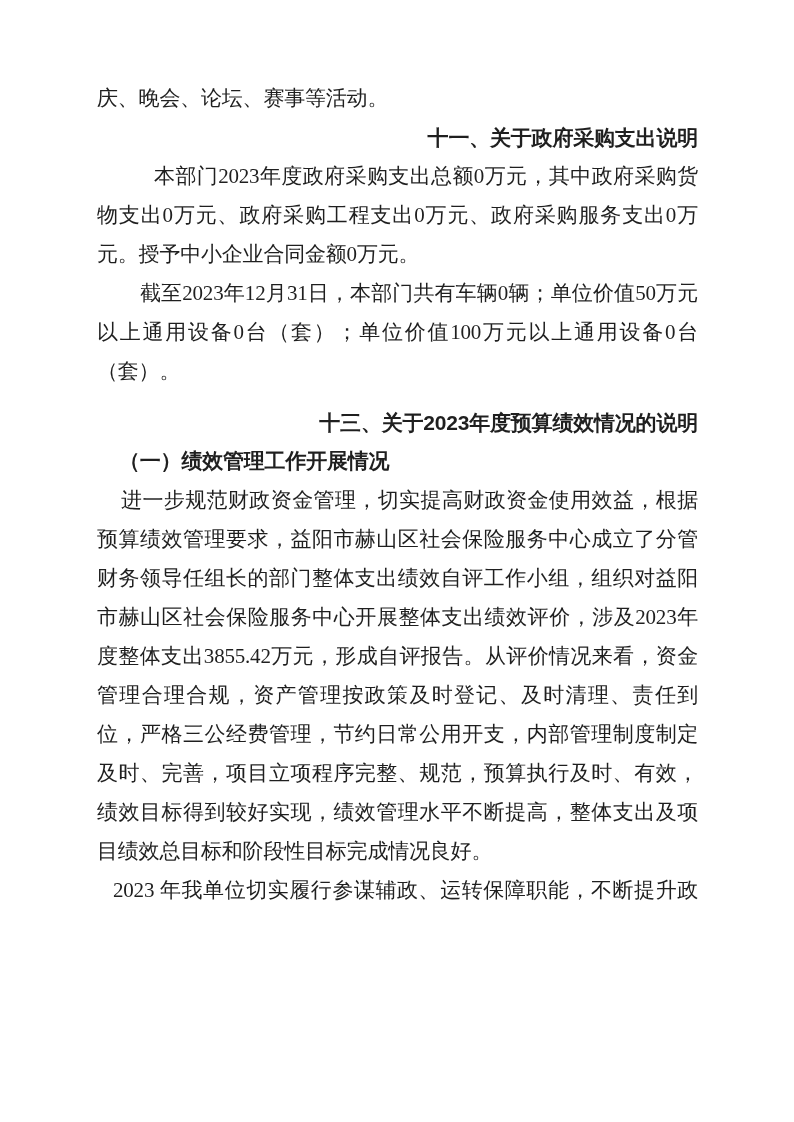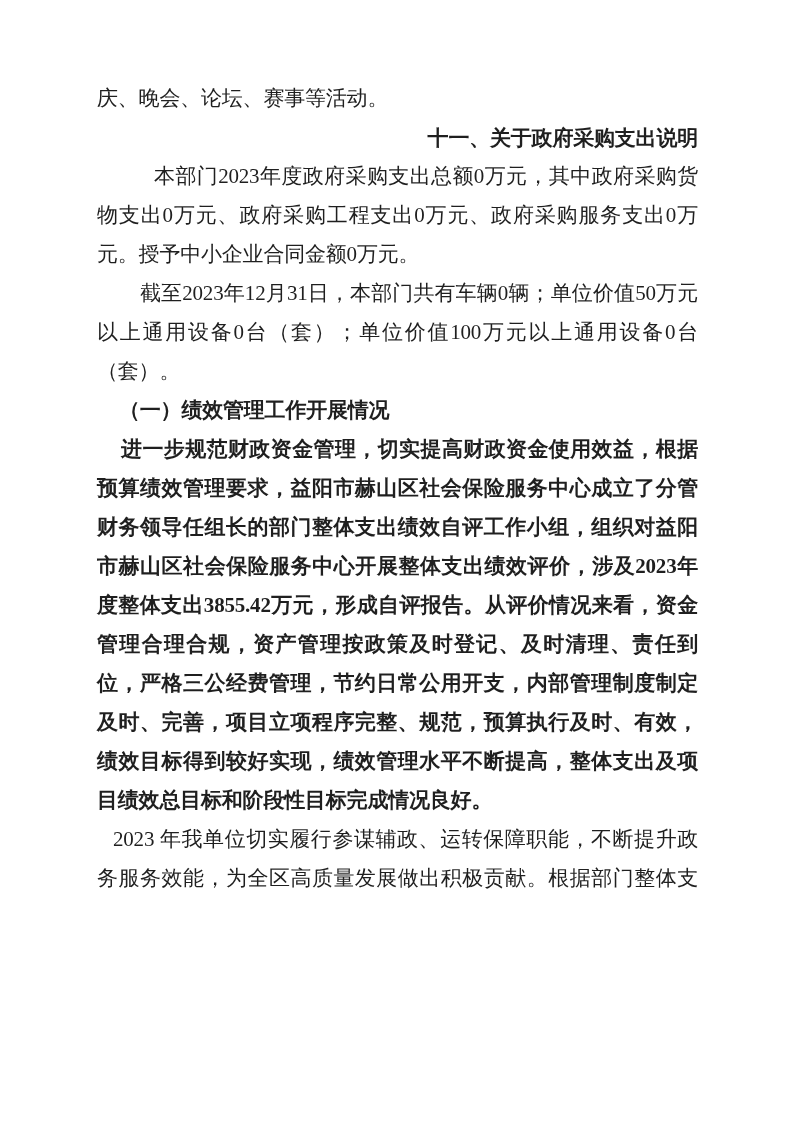--- a/index.html
+++ b/index.html
@@ -26,21 +26,21 @@
     letter-spacing: -0.2px;
   }
   .para {
     text-align: justify;
     text-justify: inter-ideograph;
     margin: 0;
   }
   .para.indent-none  { text-indent: 0; }
   .para.indent-lg    { text-indent: 57px; }
   .para.indent-2em   { text-indent: 43px; }
-  .para.indent-sm    { text-indent: 24px; font-weight: bold; }
+  .para.indent-sm    { text-indent: 24px; }
   .para.indent-xs    { text-indent: 16px; }
   .h1 {
     font-family: "Liberation Sans", "DejaVu Sans", sans-serif;
     font-weight: bold;
     text-indent: 43px;
     margin: 0;
     text-align: right;
   }
   .h1.mt-sm { margin-top: 7px; }
   .h1.mt-md { margin-top: 12px; }
@@ -60,20 +60,21 @@
 
     <p class="para indent-none">庆、晚会、论坛、赛事等活动。</p>
 
     <p class="h1">十一、关于政府采购支出说明</p>
 
     <p class="para indent-lg">本部门2023年度政府采购支出总额0万元，其中政府采购货物支出0万元、政府采购工程支出0万元、政府采购服务支出0万元。授予中小企业合同金额0万元。</p>
 
 
     <p class="para indent-2em">截至2023年12月31日，本部门共有车辆0辆；单位价值50万元以上通用设备0台（套）；单位价值100万元以上通用设备0台（套）。</p>
 
+    <p class="h1 mt-md">十三、关于2023年度预算绩效情况的说明</p>
 
     <p class="h2">（一）绩效管理工作开展情况</p>
 
     <p class="para indent-sm">进一步规范财政资金管理，切实提高财政资金使用效益，根据预算绩效管理要求，益阳市赫山区社会保险服务中心成立了分管财务领导任组长的部门整体支出绩效自评工作小组，组织对益阳市赫山区社会保险服务中心开展整体支出绩效评价，涉及2023年度整体支出3855.42万元，形成自评报告。从评价情况来看，资金管理合理合规，资产管理按政策及时登记、及时清理、责任到位，严格三公经费管理，节约日常公用开支，内部管理制度制定及时、完善，项目立项程序完整、规范，预算执行及时、有效，绩效目标得到较好实现，绩效管理水平不断提高，整体支出及项目绩效总目标和阶段性目标完成情况良好。</p>
 
 
     <p class="para indent-xs">2023 年我单位切实履行参谋辅政、运转保障职能，不断提升政务服务效能，为全区高质量发展做出积极贡献。根据部门整体支出绩效评价指标，部门整体支出绩效得分98.25分，从评价情况来看，预算执行有效，完成情况较好，基本达到预算绩效目标。</p>
 
   </div>
 </div>

